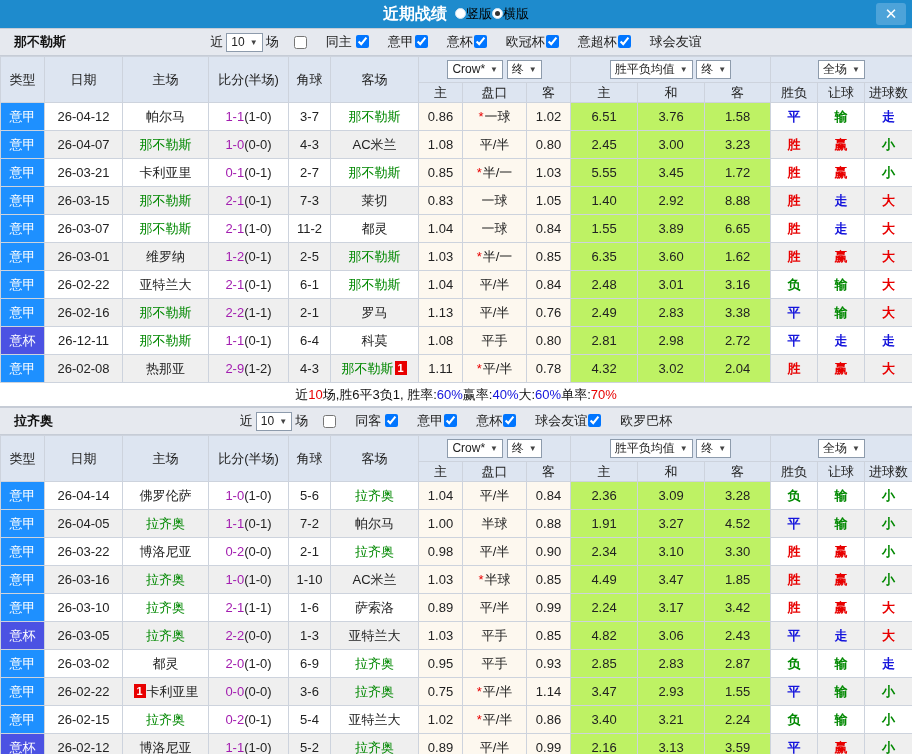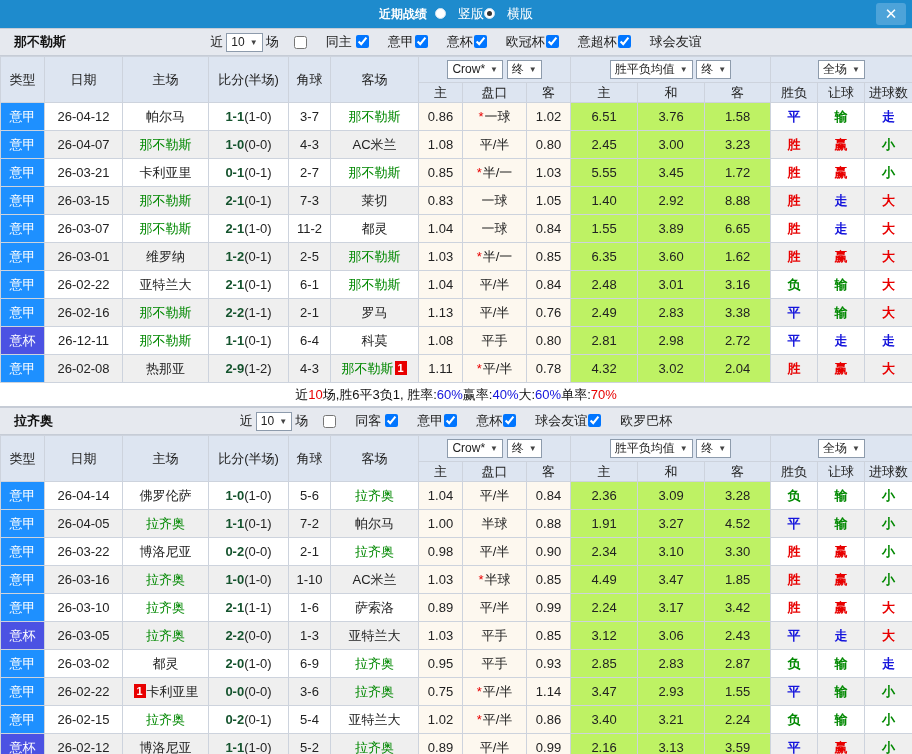--- a/index.html
+++ b/index.html
@@ -1,22 +1,22 @@
 <!DOCTYPE html>
 <html><head>
 <meta charset="utf-8">
 <style>
   * { box-sizing: border-box; margin: 0; padding: 0; }
   html,body { width: 912px; height: 754px; overflow: hidden; background: #fff;
     font-family: "Liberation Sans", "DejaVu Sans", sans-serif; }
   
   .titlebar { height: 28px; background: #1e8bcd; position: relative;
     display: flex; align-items: center; justify-content: center; gap: 8px; }
-  .titlebar .title { color: #fff; font-weight: bold; font-size: 12px; }
-  .radio-opt { display: inline-flex; align-items: center; gap: 12px; color: #ffffff; font-size: 13px; cursor: pointer; justify-content: flex-end; }
+  .titlebar .title { color: #fff; font-weight: bold; font-size: 16px; }
+  .radio-opt { display: inline-flex; align-items: center; gap: 0; color: #000000; font-size: 13px; cursor: pointer; justify-content: flex-end; }
   .radio-dot { width: 11px; height: 11px; border-radius: 50%; background: #fff; border: 1px solid #cfe3f2; display: inline-block; position: relative; }
   .radio-dot.sel::after { content: ""; position: absolute; left: 2px; top: 2px; width: 5px; height: 5px; border-radius: 50%; background: #333; }
   .close-btn { position: absolute; right: 6px; top: 3px; width: 30px; height: 22px; background: #4da3d9;
     color: #fff; font-weight: bold; font-size: 15px; text-align: center; line-height: 22px; border-radius: 3px; cursor: pointer; }
   
   .section-bar { height: 28px; background: #e6e9ef; border-top: 1px solid #c6ccd6; border-bottom: 1px solid #c6ccd6;
     position: relative; display: flex; align-items: center; justify-content: center; font-size: 13px; color: #222; }
   .team-name { position: absolute; left: 14px; font-weight: bold; font-size: 13px; color: #111; }
   .filters { display: inline-flex; align-items: center; gap: 3px; }
   .filters label { display: inline-flex; align-items: center; gap: 18px; }
@@ -33,21 +33,21 @@
   tr.hrow1 th { height: 26px; }
   tr.hrow2 th { height: 20px; }
   tbody td { height: 28px; color: #222; }
   tr.alt td.plain, tr.alt td.team, tr.alt td.res, tr.alt td.date { background: #efefef; }
   td.type { color: #fff; font-size: 13px; }
   td.type.lg  { background: #1e90ff; }
   td.type.cup { background: #4b52e3; }
   td.cream { background: #fdf8ef; }
   td.lblue { background: #bef264; }
   .green { color: #008800; }
-  .score-red { color: #14532d; font-weight: bold; }
+  .score-red { color: #a21caf; }
   .half { color: #222; }
   .star { color: #e80000; margin-right: 1px; }
   td.res { font-weight: bold; }
   .cr { color: #e80000; } .cb { color: #1414dc; } .cg { color: #008800; }
   .badge { display: inline-block; background: #e80000; color: #fff; font-size: 11px; font-weight: bold;
     min-width: 12px; height: 14px; line-height: 14px; padding: 0 1px; margin: 0 1px; vertical-align: 1px; }
   
   .summary { height: 24px; display: flex; align-items: center; justify-content: center;
     font-size: 13px; background: #fff; border-bottom: 1px solid #c6ccd6; }
   .summary .ck { color: #111; } .summary .crr { color: #e80000; } .summary .cbb { color: #1414dc; }
@@ -537,21 +537,21 @@
           <tr class="alt">
             <td class="type cup">意杯</td>
             <td class="plain">26-03-05</td>
             <td class="team"><span class="green">拉齐奥</span></td>
             <td class="plain"><span class="score-red">2-2</span><span class="half">(0-0)</span></td>
             <td class="plain">1-3</td>
             <td class="team"><span>亚特兰大</span></td>
             <td class="cream">1.03</td>
             <td class="cream"><span>平手</span></td>
             <td class="cream">0.85</td>
-            <td class="lblue">3.12</td>
+            <td class="lblue">4.82</td>
             <td class="lblue">3.06</td>
             <td class="lblue">2.43</td>
             <td class="res cb">平</td>
             <td class="res cb">走</td>
             <td class="res cr">大</td>
           </tr>
           <tr>
             <td class="type lg">意甲</td>
             <td class="plain">26-03-02</td>
             <td class="team"><span>都灵</span></td>

